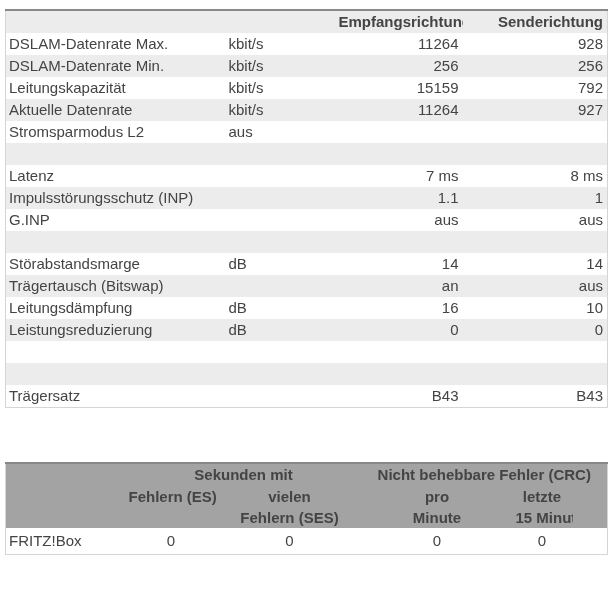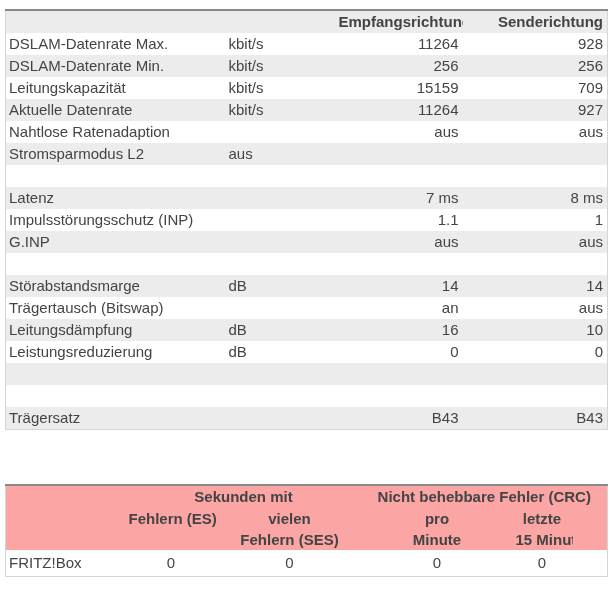--- a/index.html
+++ b/index.html
@@ -35,21 +35,21 @@
     white-space: nowrap;
   }
   
   #dsl-table thead td { height: 22px; background: #ececec; }
   #dsl-table tbody td { height: 22px; }
   #dsl-table tbody tr:nth-child(even) td { background: #ececec; }
   .th { font-weight: bold; }
   .c-num { text-align: right; }
   
   #err-table { margin-top: 54px; }
-  #err-table thead td { background: #fca5a5; vertical-align: top; }
+  #err-table thead td { background: #a3a3a3; vertical-align: top; }
   #err-table thead tr.group-row td { height: 20px; }
   #err-table thead tr.sub-row td { height: 42px; }
   #err-table tbody td { height: 26px; }
   #err-table tbody tr:nth-child(even) td { background: #ececec; }
   .c-center { text-align: center; }
   .c-right { text-align: center; }
   .hline { display: block; line-height: 21px; }
 </style>
 </head>
 <body>
@@ -81,33 +81,27 @@
       <tr>
         <td>DSLAM-Datenrate Min.</td>
         <td>kbit/s</td>
         <td class="c-num">256</td>
         <td class="c-num">256</td>
       </tr>
       <tr>
         <td>Leitungskapazität</td>
         <td>kbit/s</td>
         <td class="c-num">15159</td>
-        <td class="c-num">709</td>
+        <td class="c-num">792</td>
       </tr>
       <tr>
         <td>Aktuelle Datenrate</td>
         <td>kbit/s</td>
         <td class="c-num">11264</td>
         <td class="c-num">927</td>
-      </tr>
-      <tr>
-        <td>Nahtlose Ratenadaption</td>
-        <td></td>
-        <td class="c-num">aus</td>
-        <td class="c-num">aus</td>
       </tr>
       <tr>
         <td>Stromsparmodus L2</td>
         <td>aus</td>
         <td class="c-num"></td>
         <td class="c-num"></td>
       </tr>
       <tr>
         <td></td>
           <td></td>

